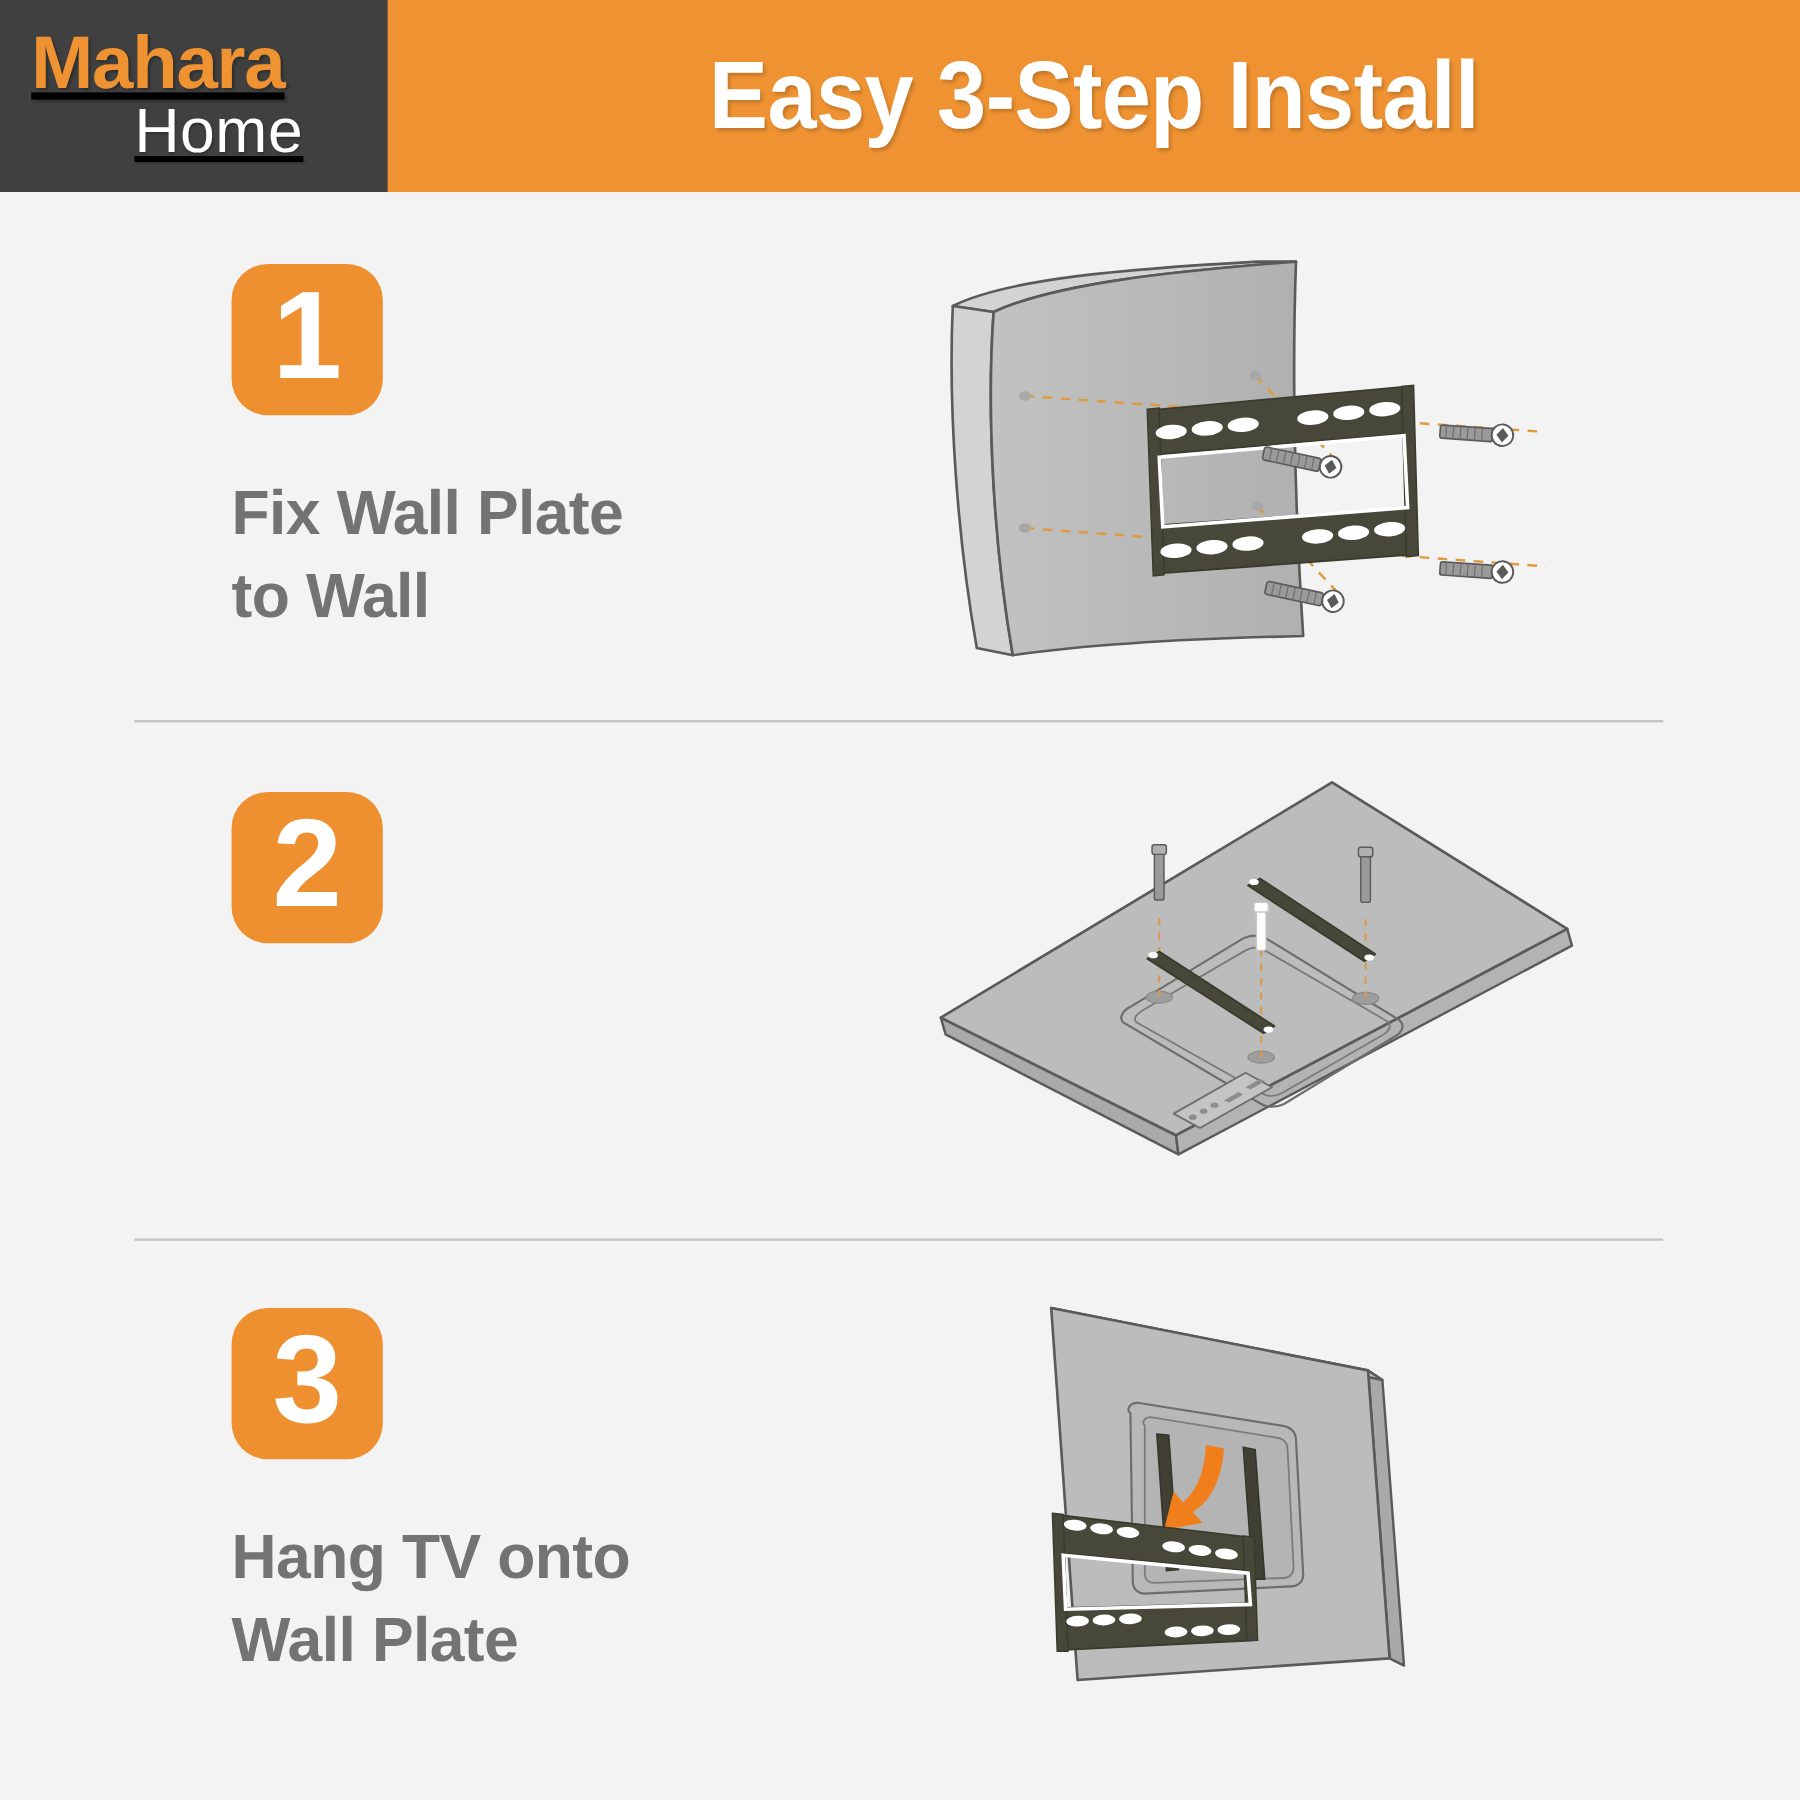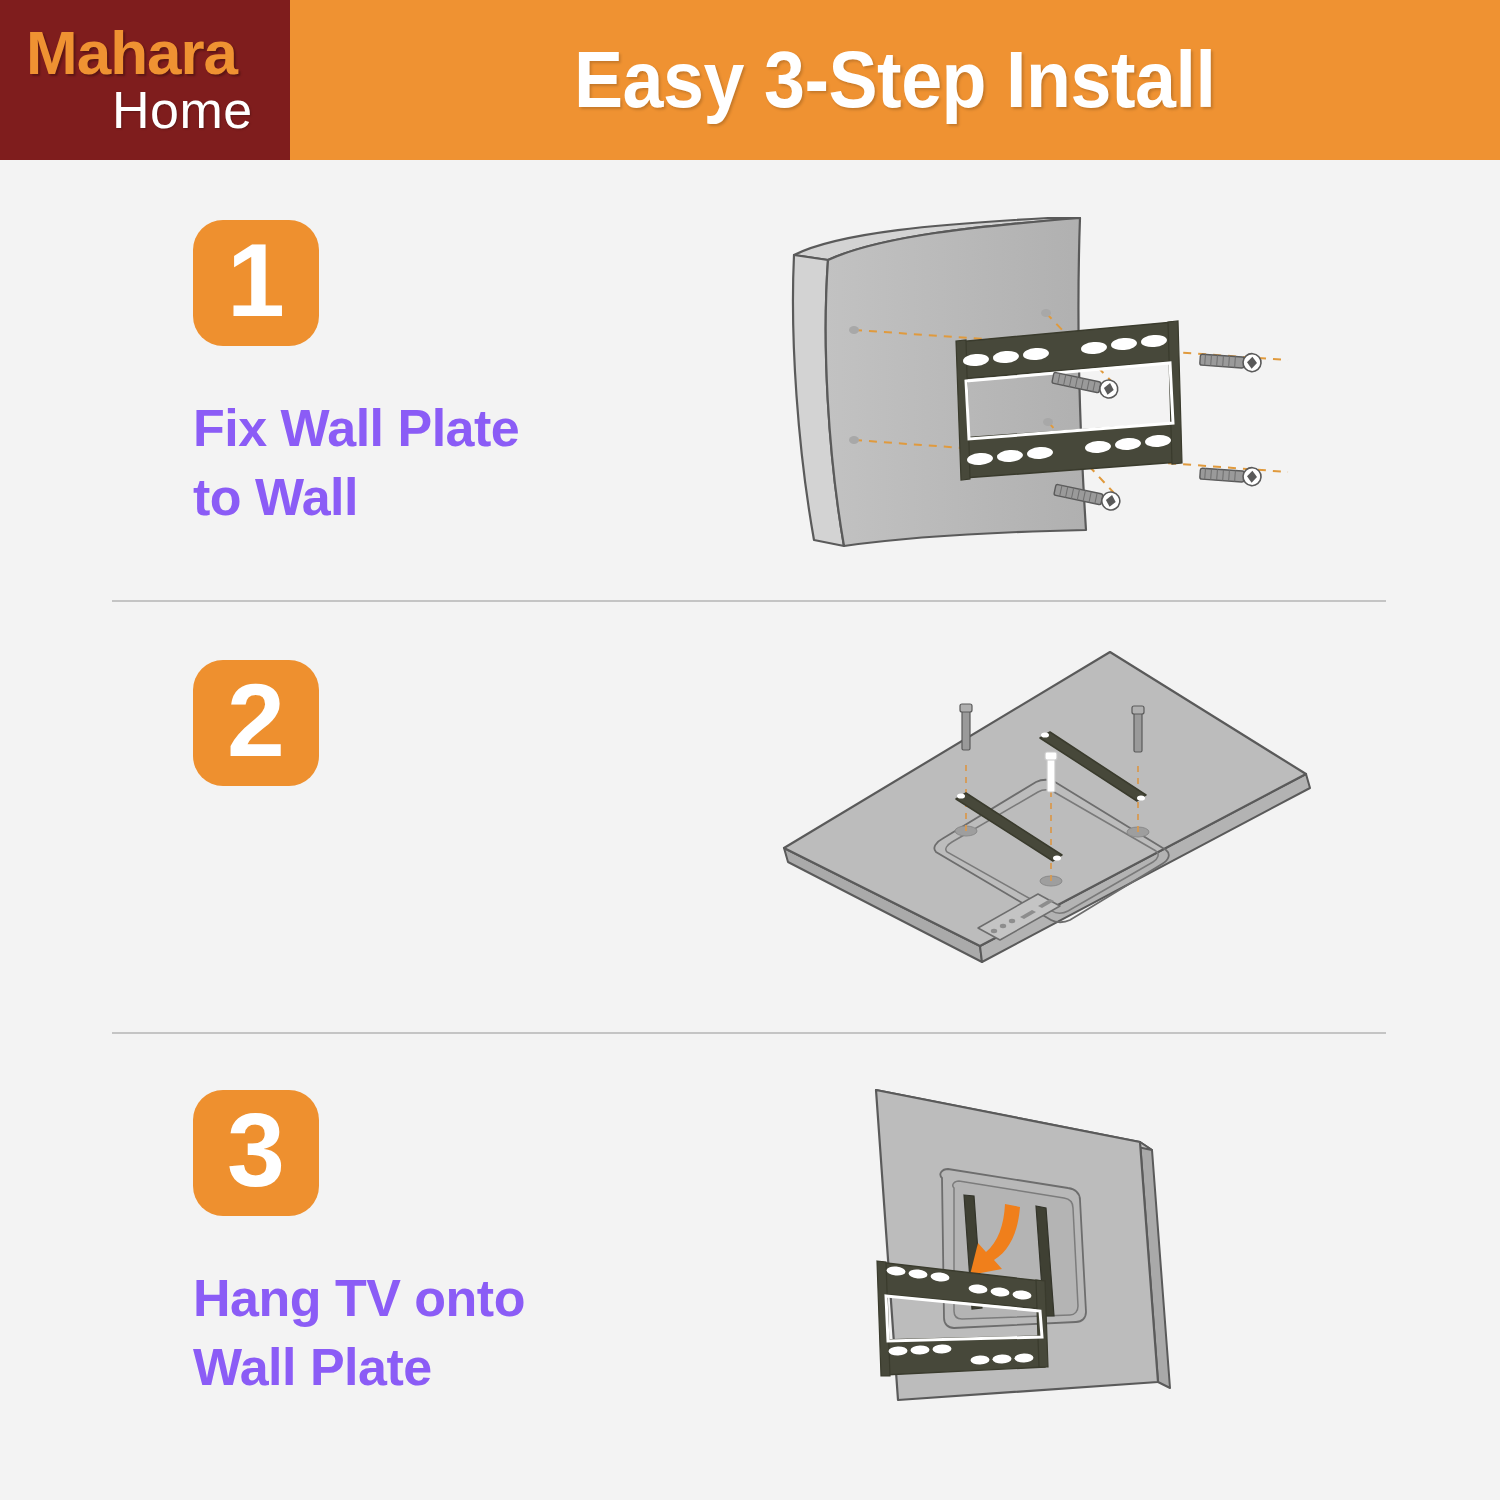--- a/index.html
+++ b/index.html
@@ -20,29 +20,30 @@
   .header {
     position: absolute;
     left: 0; top: 0;
     width: 1500px;
     height: 160px;
     background: #ef9232;
     display: flex;
     align-items: stretch;
   }
   .logo-block {
-    width: 290px;
+    width: 323px;
     height: 160px;
-    background: #7f1d1d;
+    background: #404040;
     display: flex;
     flex-direction: column;
     justify-content: center;
     align-items: flex-start;
     padding-left: 26px;
     box-sizing: border-box;
+    text-decoration: underline;
   }
   .logo-mahara {
     font-family: "Liberation Sans", sans-serif;
     font-size: 62px;
     font-weight: bold;
     color: #ef9232;
     line-height: 0.95;
     letter-spacing: -1px;
     text-shadow: 2px 2px 2px rgba(0,0,0,0.28);
   }
@@ -113,21 +114,21 @@
     justify-content: center;
     line-height: 1;
     box-sizing: border-box;
     padding-bottom: 6px;
   }
   .step-label {
     margin-top: 48px;
     font-family: "Liberation Sans", sans-serif;
     font-size: 52px;
     font-weight: bold;
-    color: #8b5cf6;
+    color: #737373;
     line-height: 1.32;
     letter-spacing: -0.5px;
     white-space: pre-line;
   }
   .step-art-col {
     flex: 1;
     position: relative;
   }
   .step-art {
     position: absolute;

